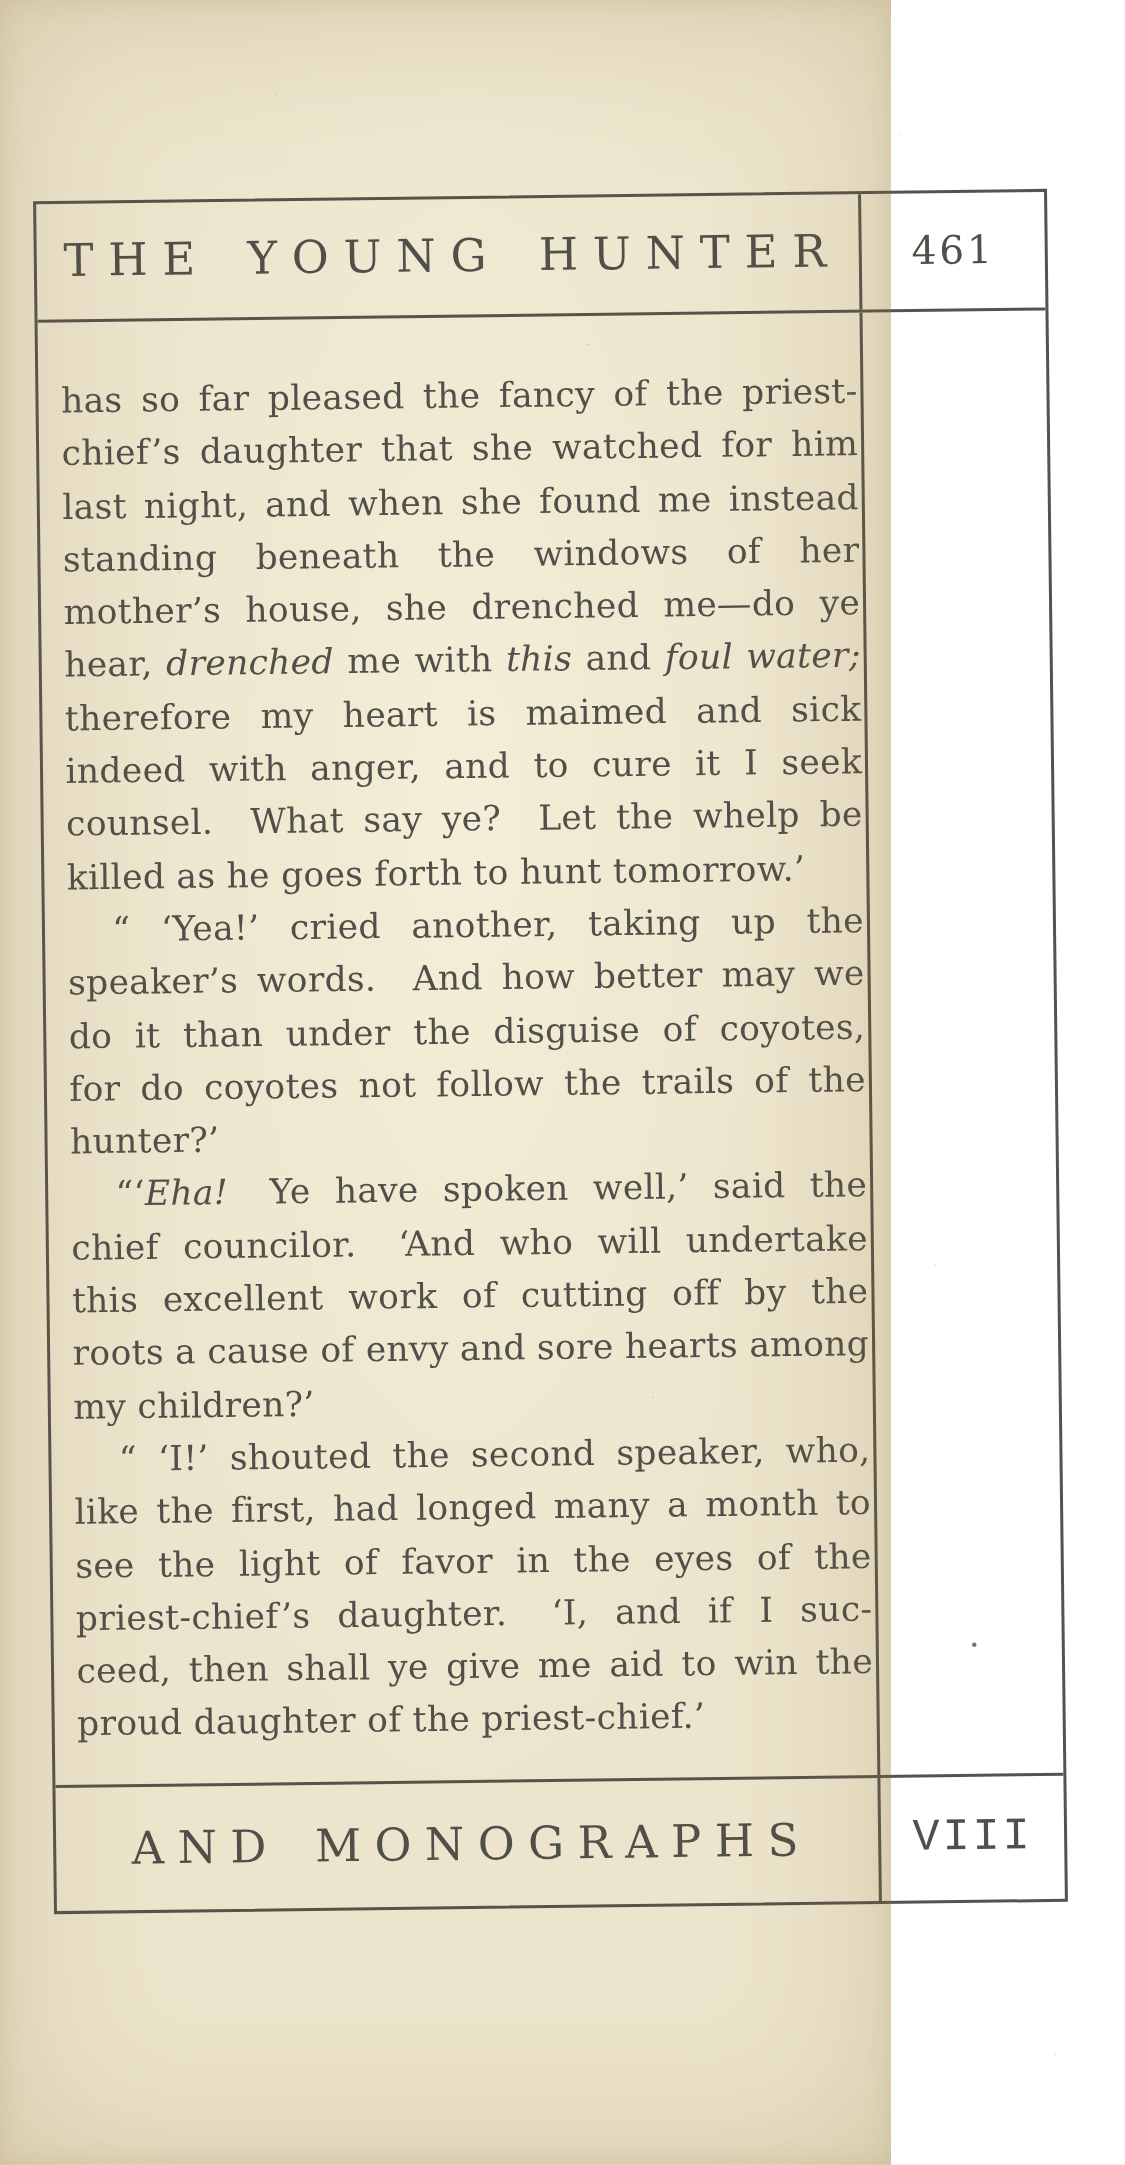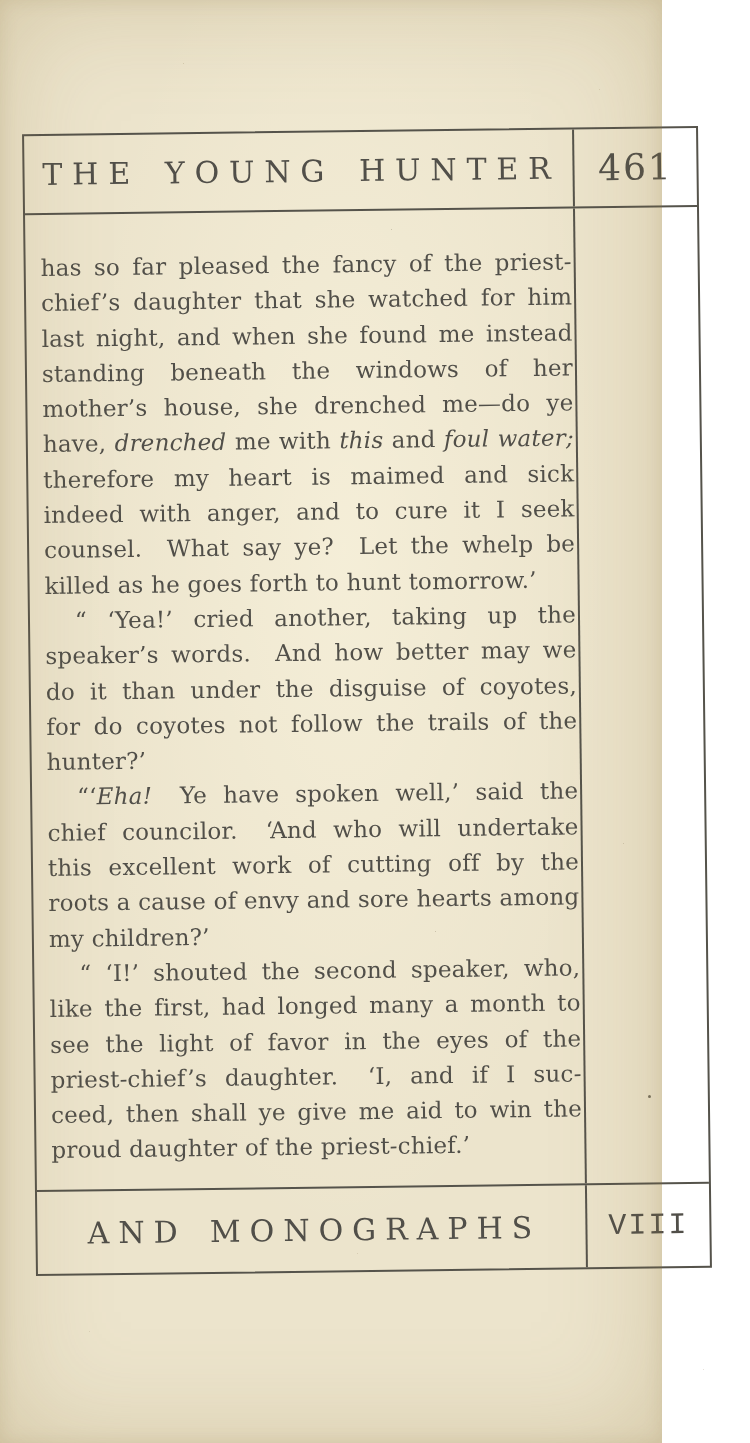--- a/index.html
+++ b/index.html
@@ -7,21 +7,21 @@
     padding: 0;
   }
   body {
     width: 750px;
     height: 1443px;
     overflow: hidden;
     font-family: "DejaVu Serif", "Liberation Serif", serif;
   }
   .page {
     position: relative;
-    width: 662px;
+    width: 594px;
     height: 1443px;
     background:
       radial-gradient(ellipse at 52% 38%, rgba(255,250,230,0.45) 0%, rgba(255,250,230,0) 55%),
       var(--paper, #ece4cc);
   }
   .vignette {
     position: absolute;
     inset: 0;
     pointer-events: none;
     box-shadow: inset 0 0 110px rgba(150, 125, 70, 0.28), inset 0 0 18px rgba(140, 115, 65, 0.18);
@@ -81,21 +81,21 @@
   }
   .running-title {
     font-size: 30px;
     letter-spacing: 0.33em;
     word-spacing: 0.18em;
     color: var(--ink, #514f49);
     white-space: nowrap;
     padding-left: 0.2em;
   }
   .folio {
-    font-size: 36px;
+    font-size: 26px;
     letter-spacing: 2px;
     color: var(--ink, #514f49);
   }
   .cell.main.body-main {
     align-items: flex-start;
     justify-content: flex-start;
   }
   .body-text {
     padding: 36px 0 0 15px;
     width: 531px;
@@ -142,21 +142,21 @@
     </div>
     <div class="row bodyrow">
       <div class="cell main body-main">
         <div class="body-text">
             <div>
               <div class="line"><span>has so far pleased the fancy of the priest-</span></div>
               <div class="line"><span>chief’s daughter that she watched for him</span></div>
               <div class="line"><span>last night, and when she found me instead</span></div>
               <div class="line"><span>standing beneath the windows of her</span></div>
               <div class="line"><span>mother’s house, she drenched me—do ye</span></div>
-              <div class="line"><span>have, </span><span class="it">drenched</span><span> me with </span><span class="it">this</span><span> and </span><span class="it">foul water;</span></div>
+              <div class="line"><span>hear, </span><span class="it">drenched</span><span> me with </span><span class="it">this</span><span> and </span><span class="it">foul water;</span></div>
               <div class="line"><span>therefore my heart is maimed and sick</span></div>
               <div class="line"><span>indeed with anger, and to cure it I seek</span></div>
               <div class="line"><span>counsel.  What say ye?  Let the whelp be</span></div>
               <div class="line last"><span>killed as he goes forth to hunt tomorrow.’</span></div>
             </div>
             <div>
               <div class="line first"><span>“ ‘Yea!’ cried another, taking up the</span></div>
               <div class="line"><span>speaker’s words.  And how better may we</span></div>
               <div class="line"><span>do it than under the disguise of coyotes,</span></div>
               <div class="line"><span>for do coyotes not follow the trails of the</span></div>

